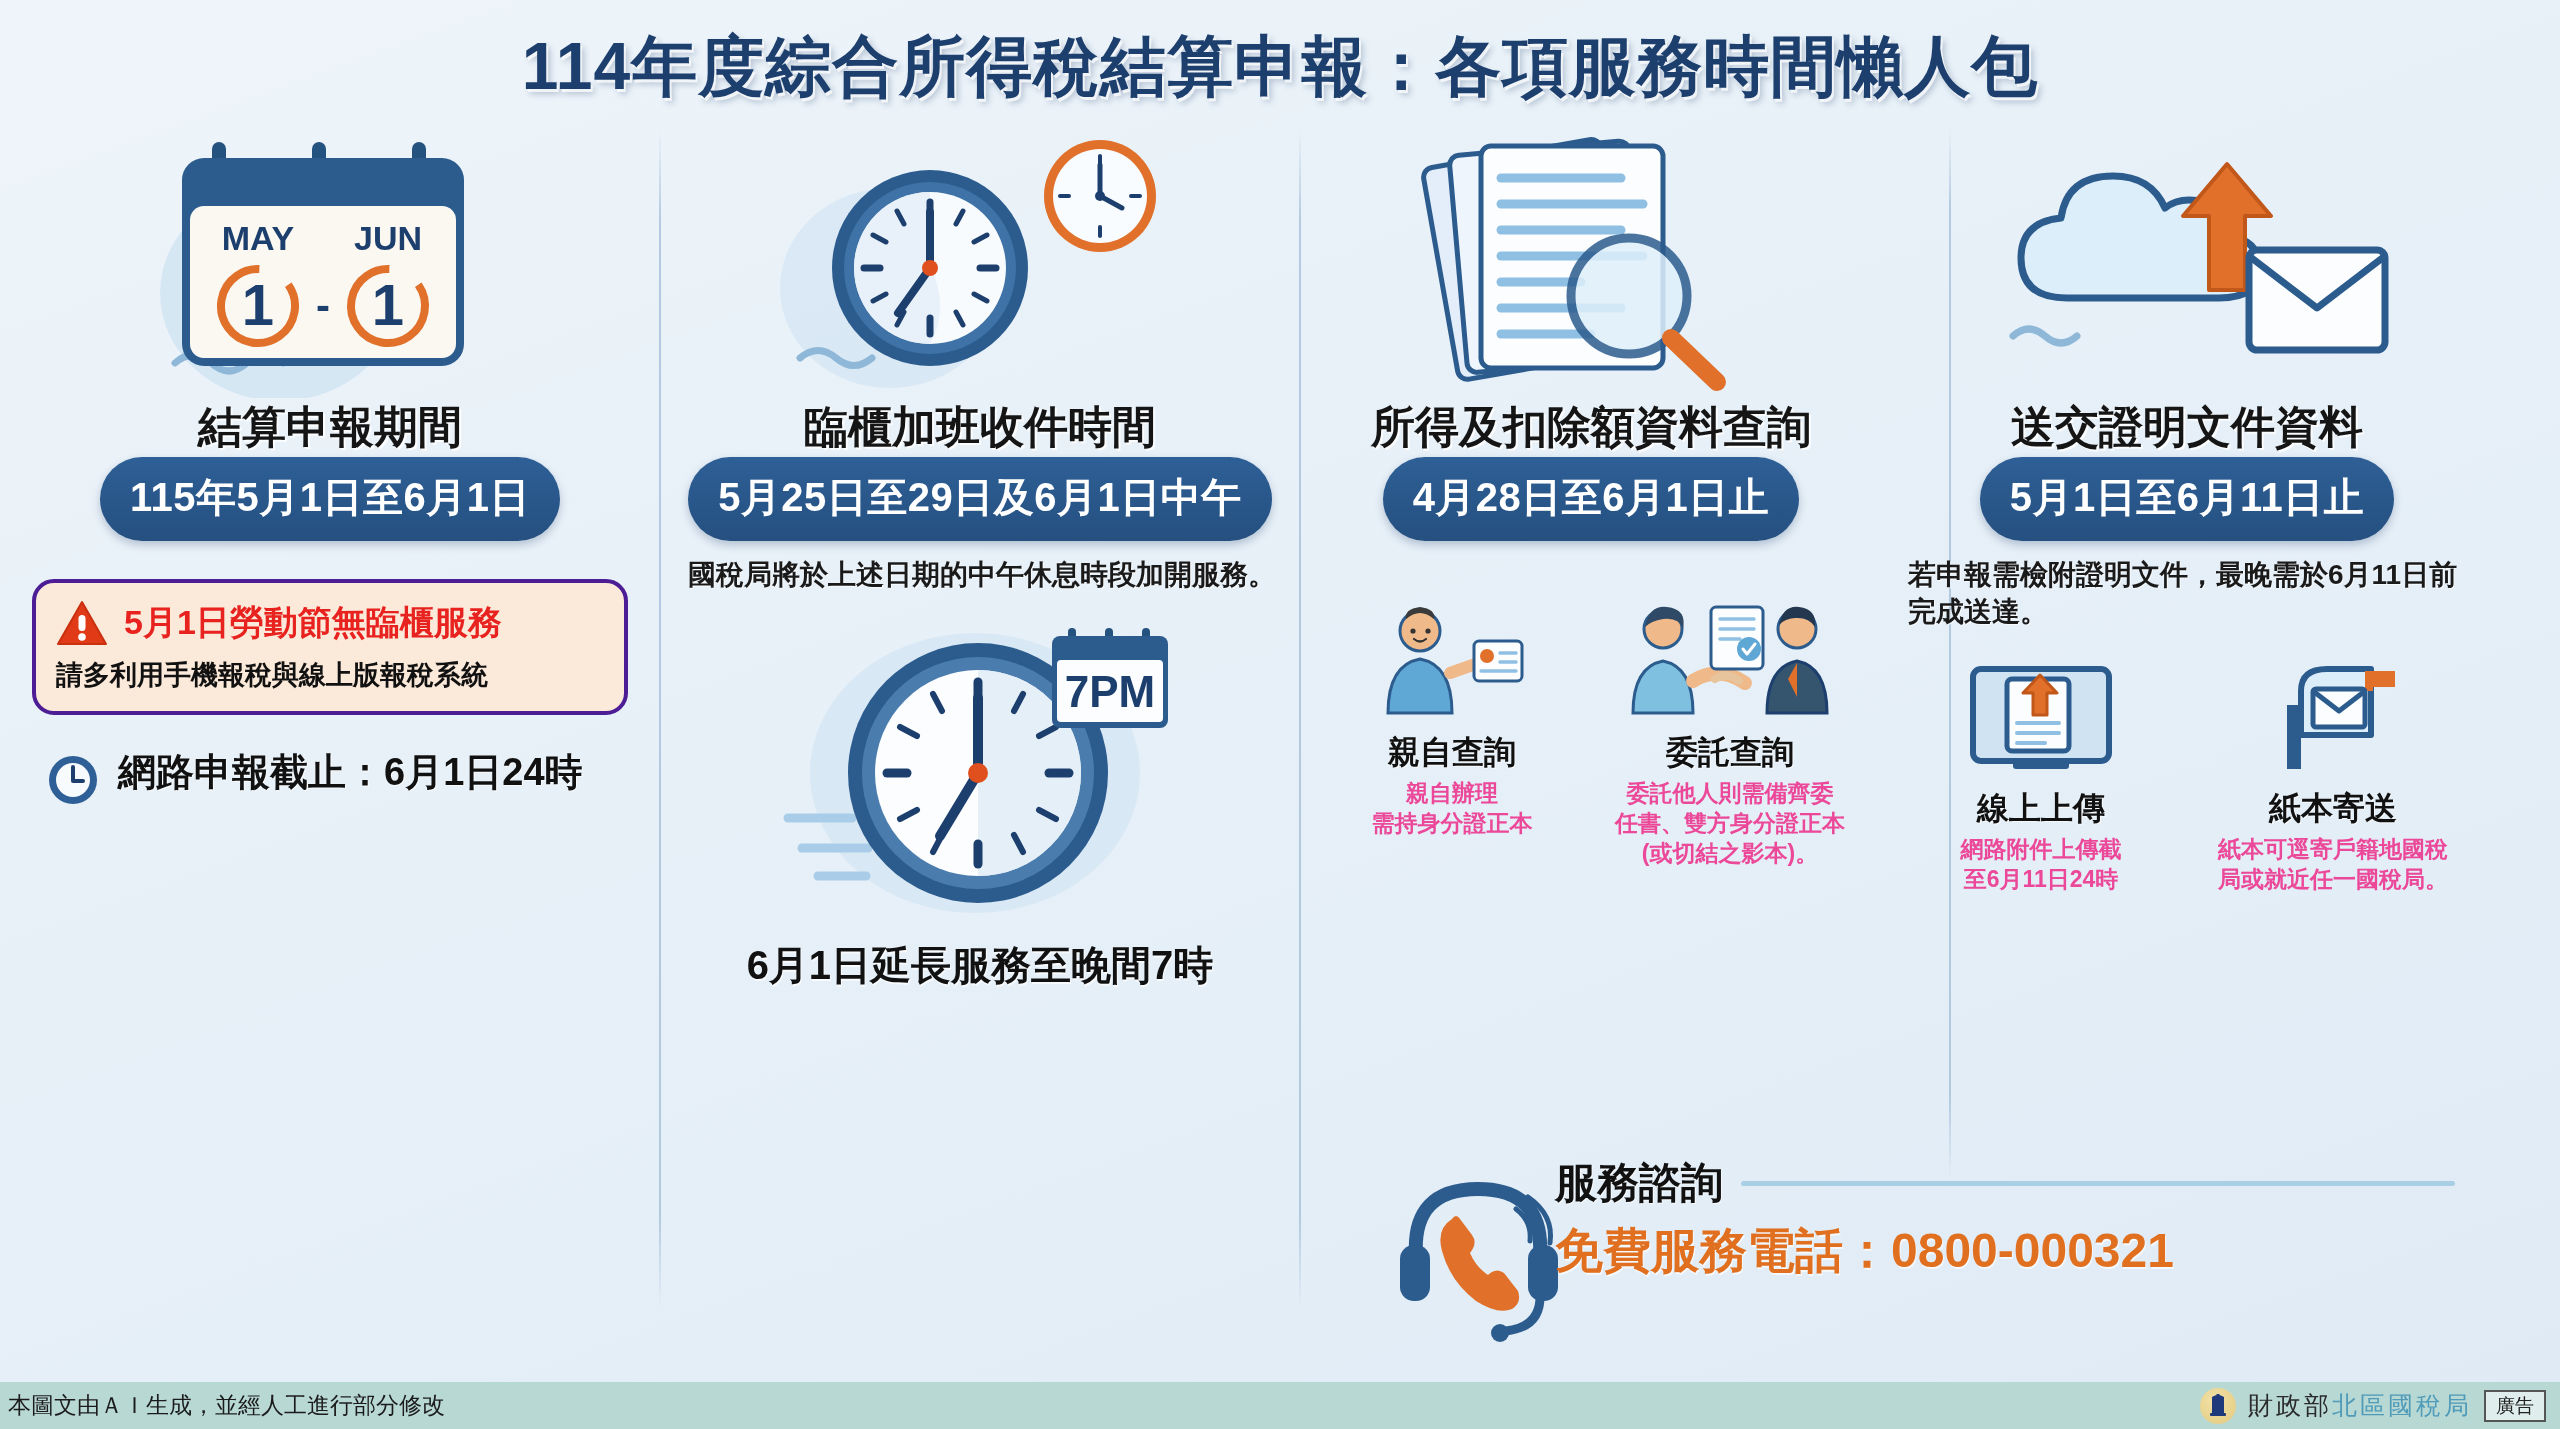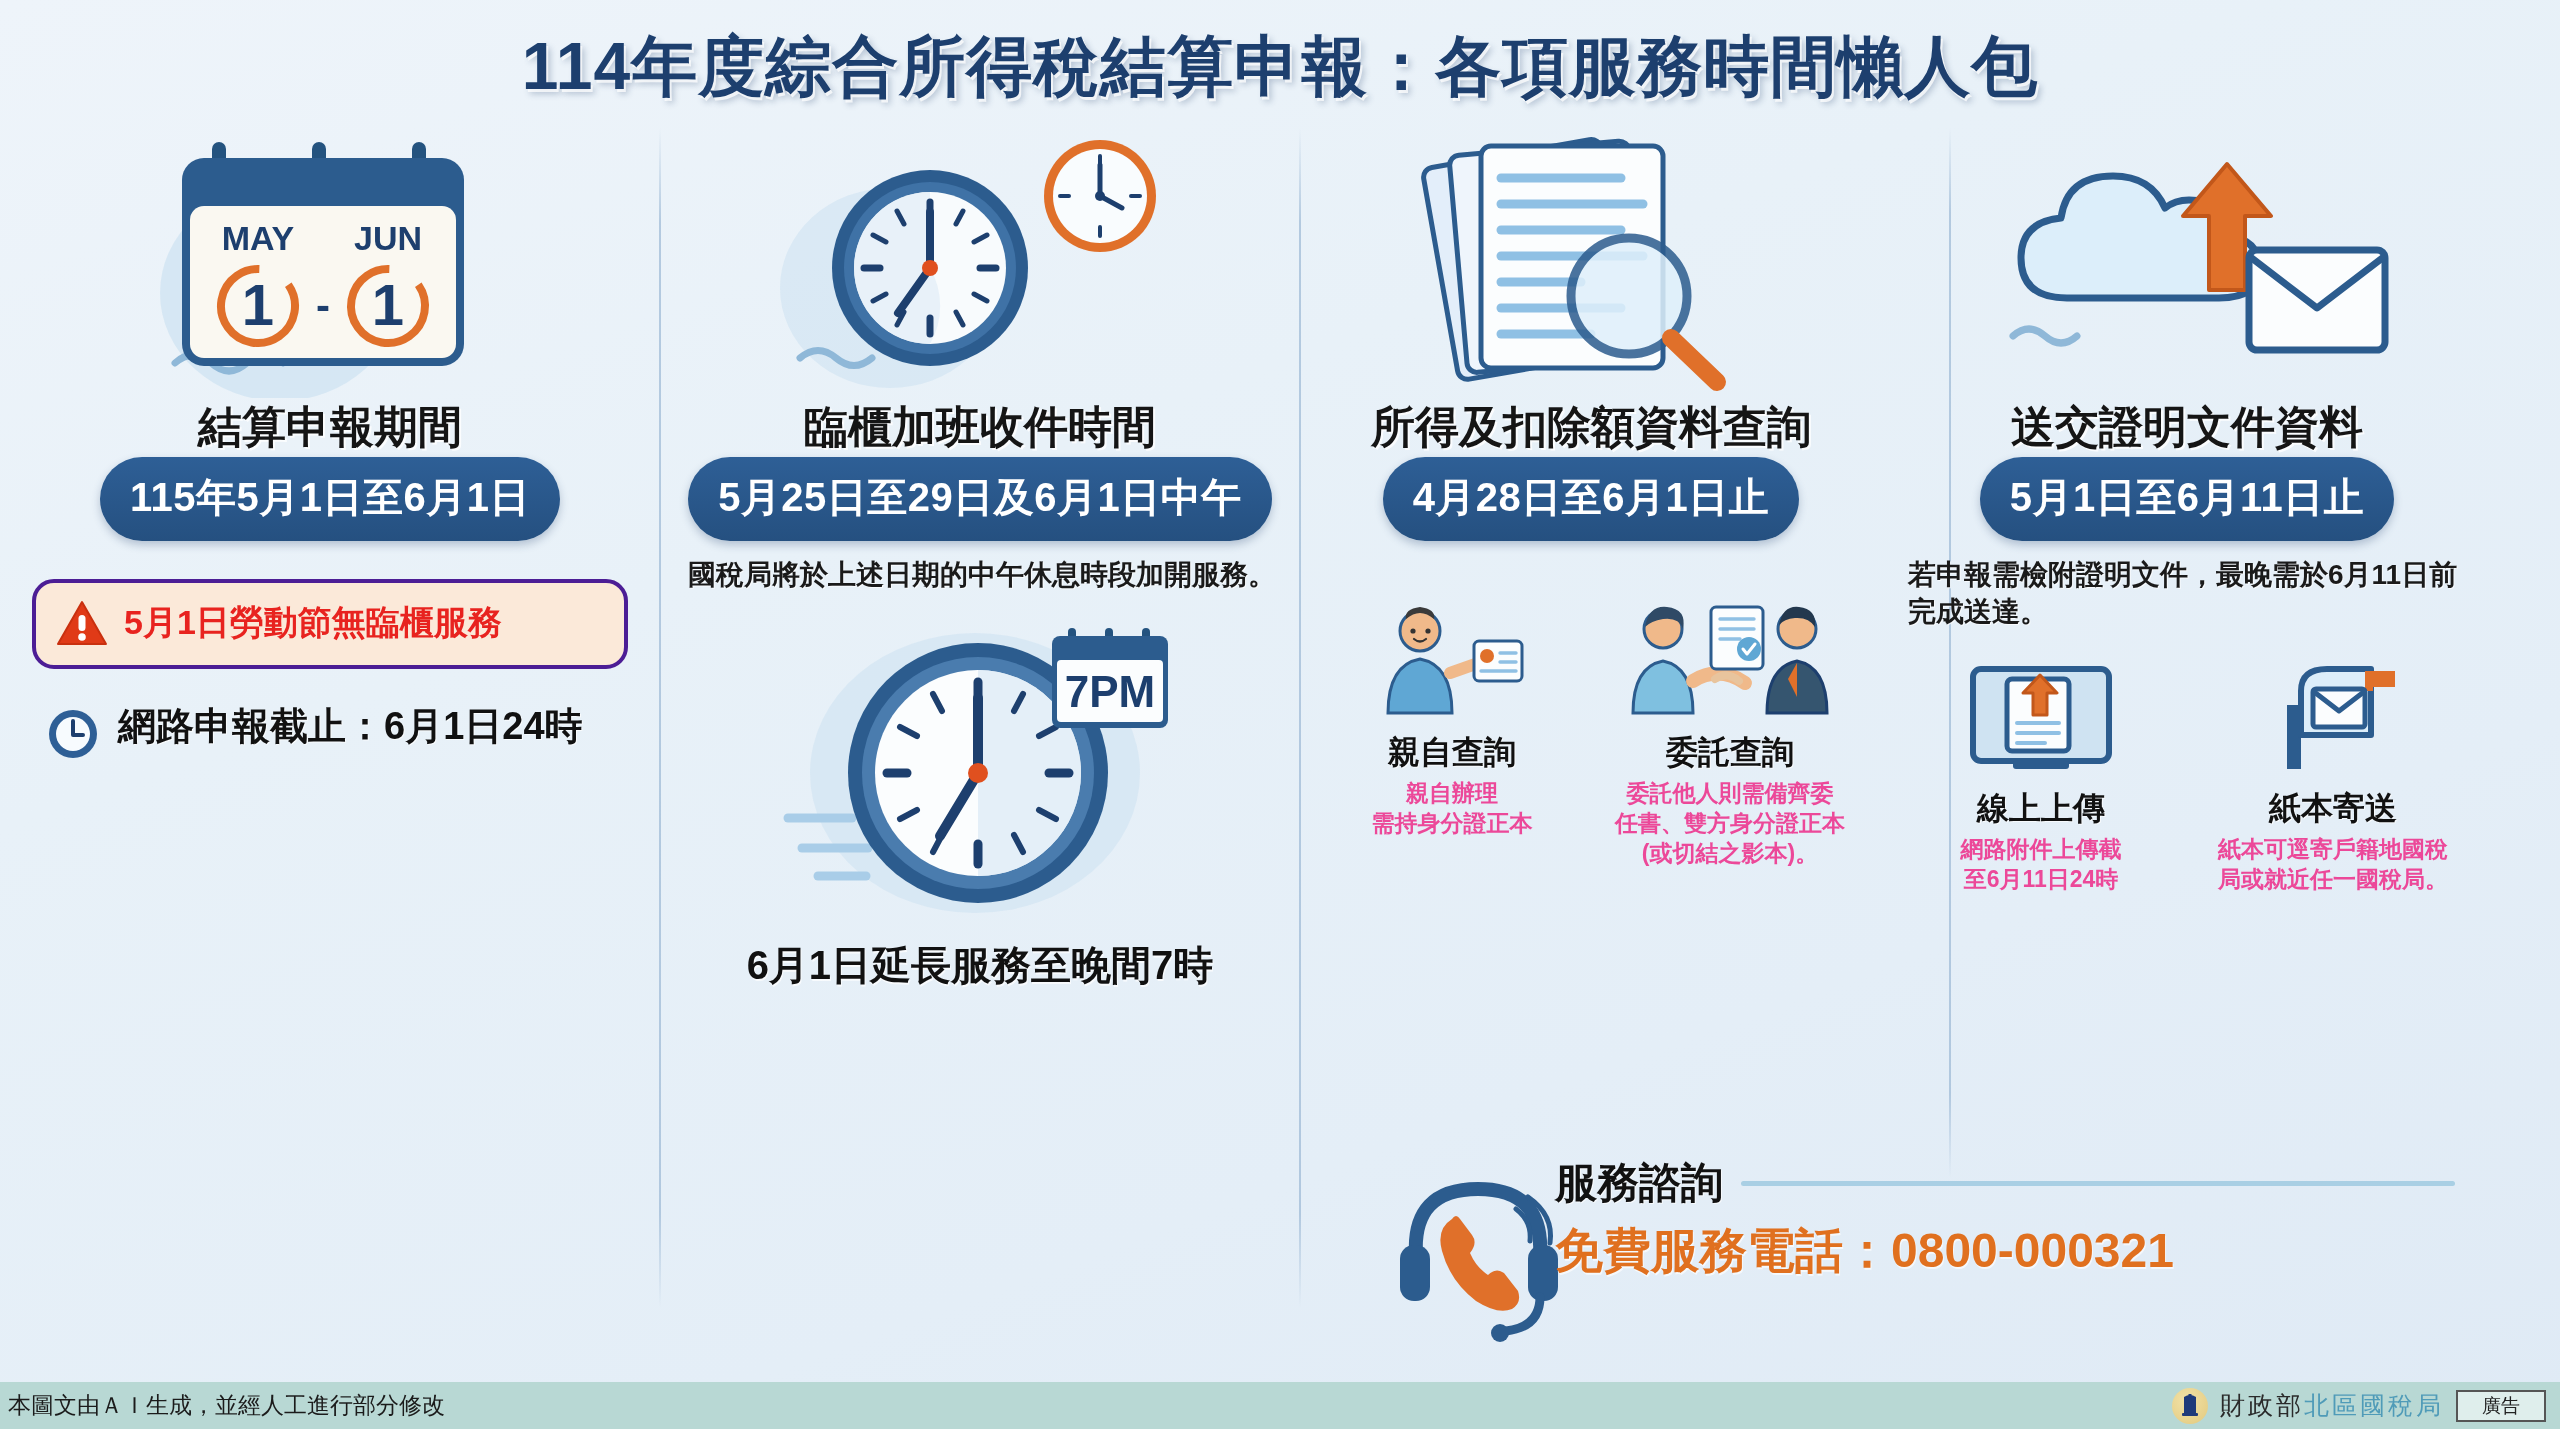--- a/index.html
+++ b/index.html
@@ -111,21 +111,21 @@
   }
   .footer-note { font-size: 23px; color: #1b1b1b; margin-left: 8px; white-space: nowrap; }
   .footer-right {
     position: absolute; right: 14px; top: 0; height: 47px;
     display: flex; align-items: center; gap: 12px;
   }
   .agency-name { font-size: 25px; letter-spacing: 3px; white-space: nowrap; }
   .agency-name .a { color: #2a2a2a; }
   .agency-name .b { color: #4f9bb8; }
   .ad-badge {
-    border: 2px solid #555; padding: 1px 24px; font-size: 19px; color: #222;
+    border: 2px solid #555; padding: 1px 10px; font-size: 19px; color: #222;
     background: #dfeeec;
   }
   .seal { width: 36px; height: 36px; border-radius: 50%; background: radial-gradient(circle at 40% 35%, #f2e2a8, #e2c97d); display:flex; align-items:center; justify-content:center; }
 </style>
 </head>
 <body>
 
 <div class="title-wrap">
   <div class="title">114年度綜合所得稅結算申報：各項服務時間懶人包</div>
 </div>
@@ -162,20 +162,21 @@
 
     <div class="warn-box">
       <div class="warn-row">
         <svg width="52" height="48" viewBox="0 0 52 48">
           <path d="M26 3 L50 45 L2 45 Z" fill="#e03a17" stroke="#c9300f" stroke-width="2" stroke-linejoin="round"></path>
           <rect x="22.5" y="16" width="7" height="16" rx="3.5" fill="#fff"></rect>
           <circle cx="26" cy="38" r="3.8" fill="#fff"></circle>
         </svg>
         <div class="warn-title">5月1日勞動節無臨櫃服務</div>
       </div>
+      <div class="warn-sub">請多利用手機報稅與線上版報稅系統</div>
     </div>
 
     <div class="clock-row">
       <svg width="54" height="54" viewBox="0 0 54 54" style="flex:none;margin-top:4px;">
         <circle cx="27" cy="27" r="24" fill="#2e5f96"></circle>
         <circle cx="27" cy="27" r="17" fill="#f7fbfe"></circle>
         <path d="M27 14 V28 H37" stroke="#1d3f6e" stroke-width="4" fill="none" stroke-linecap="round" stroke-linejoin="round"></path>
       </svg>
       <div class="clock-text">網路申報截止：6月1日24時</div>
     </div>

